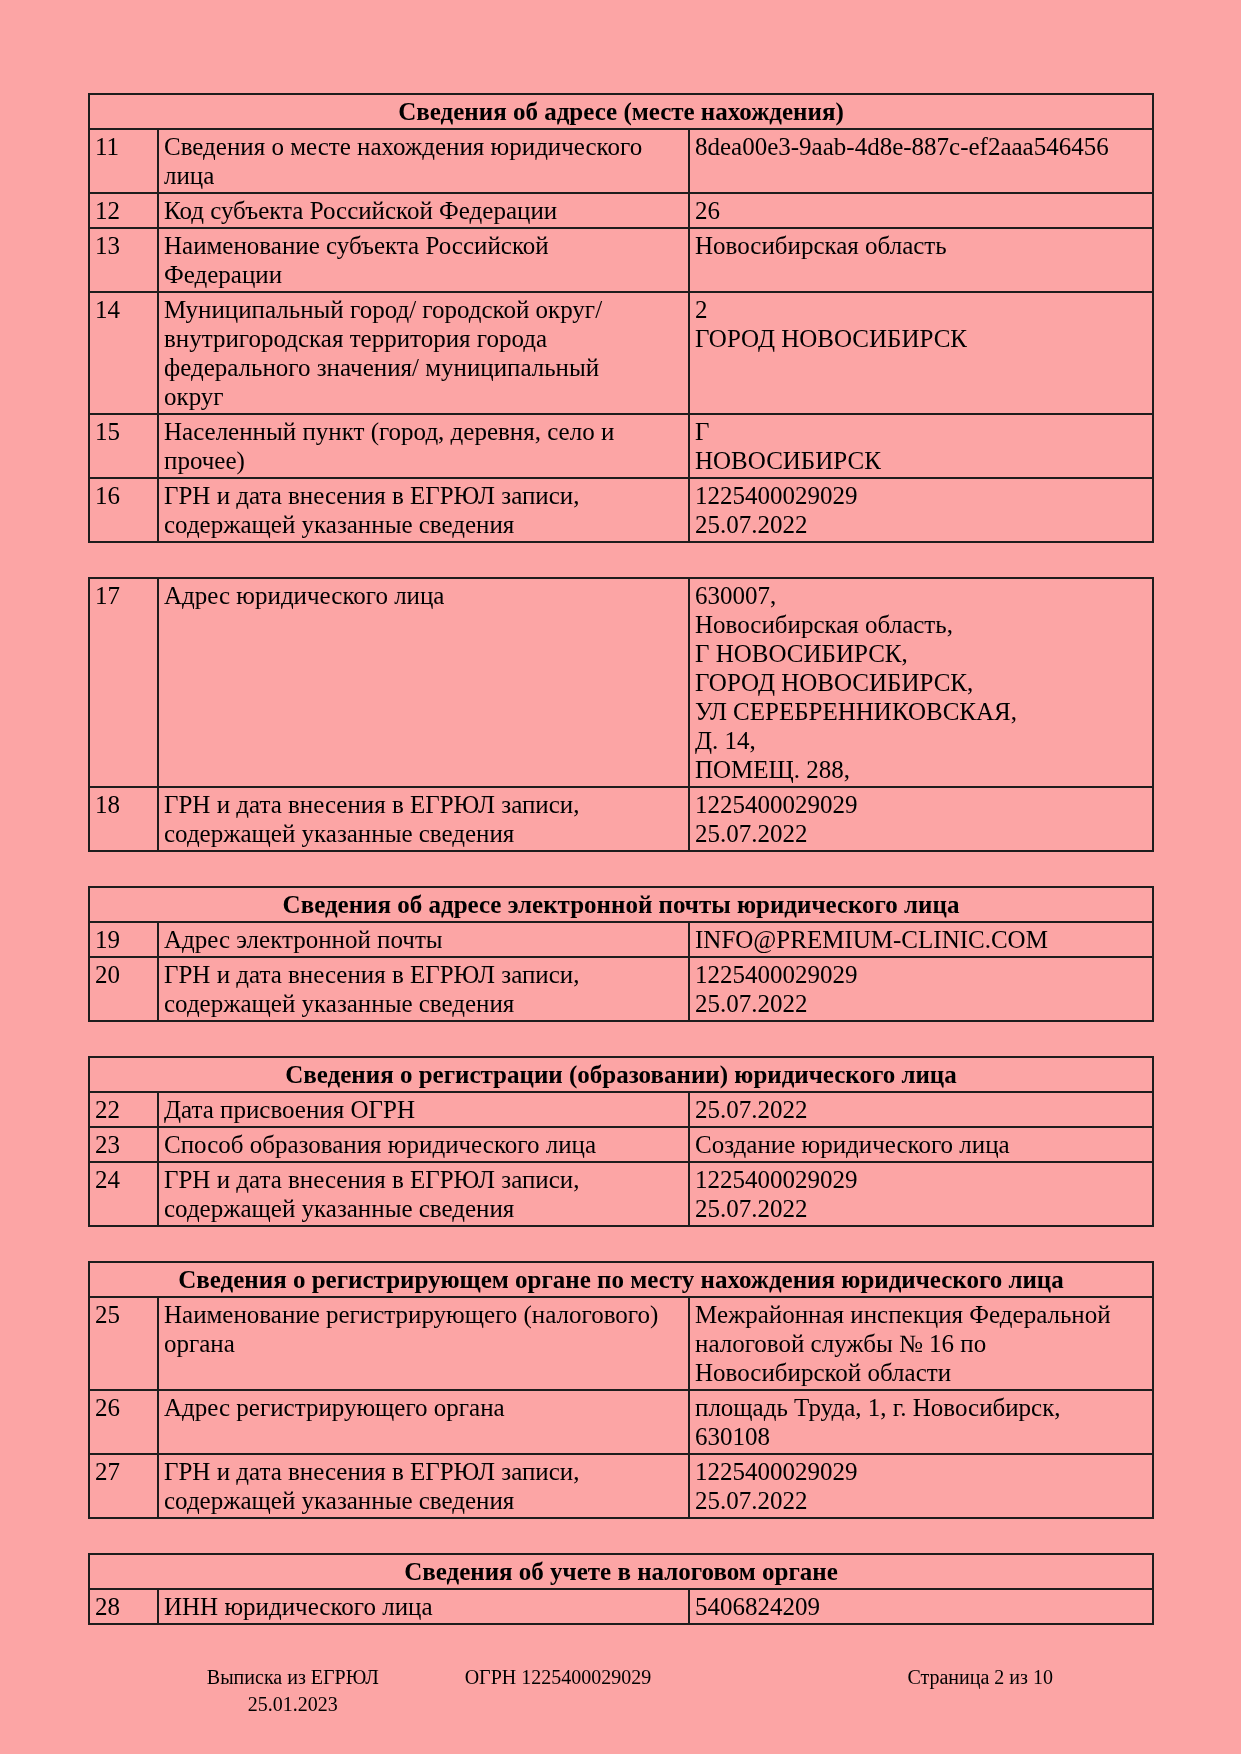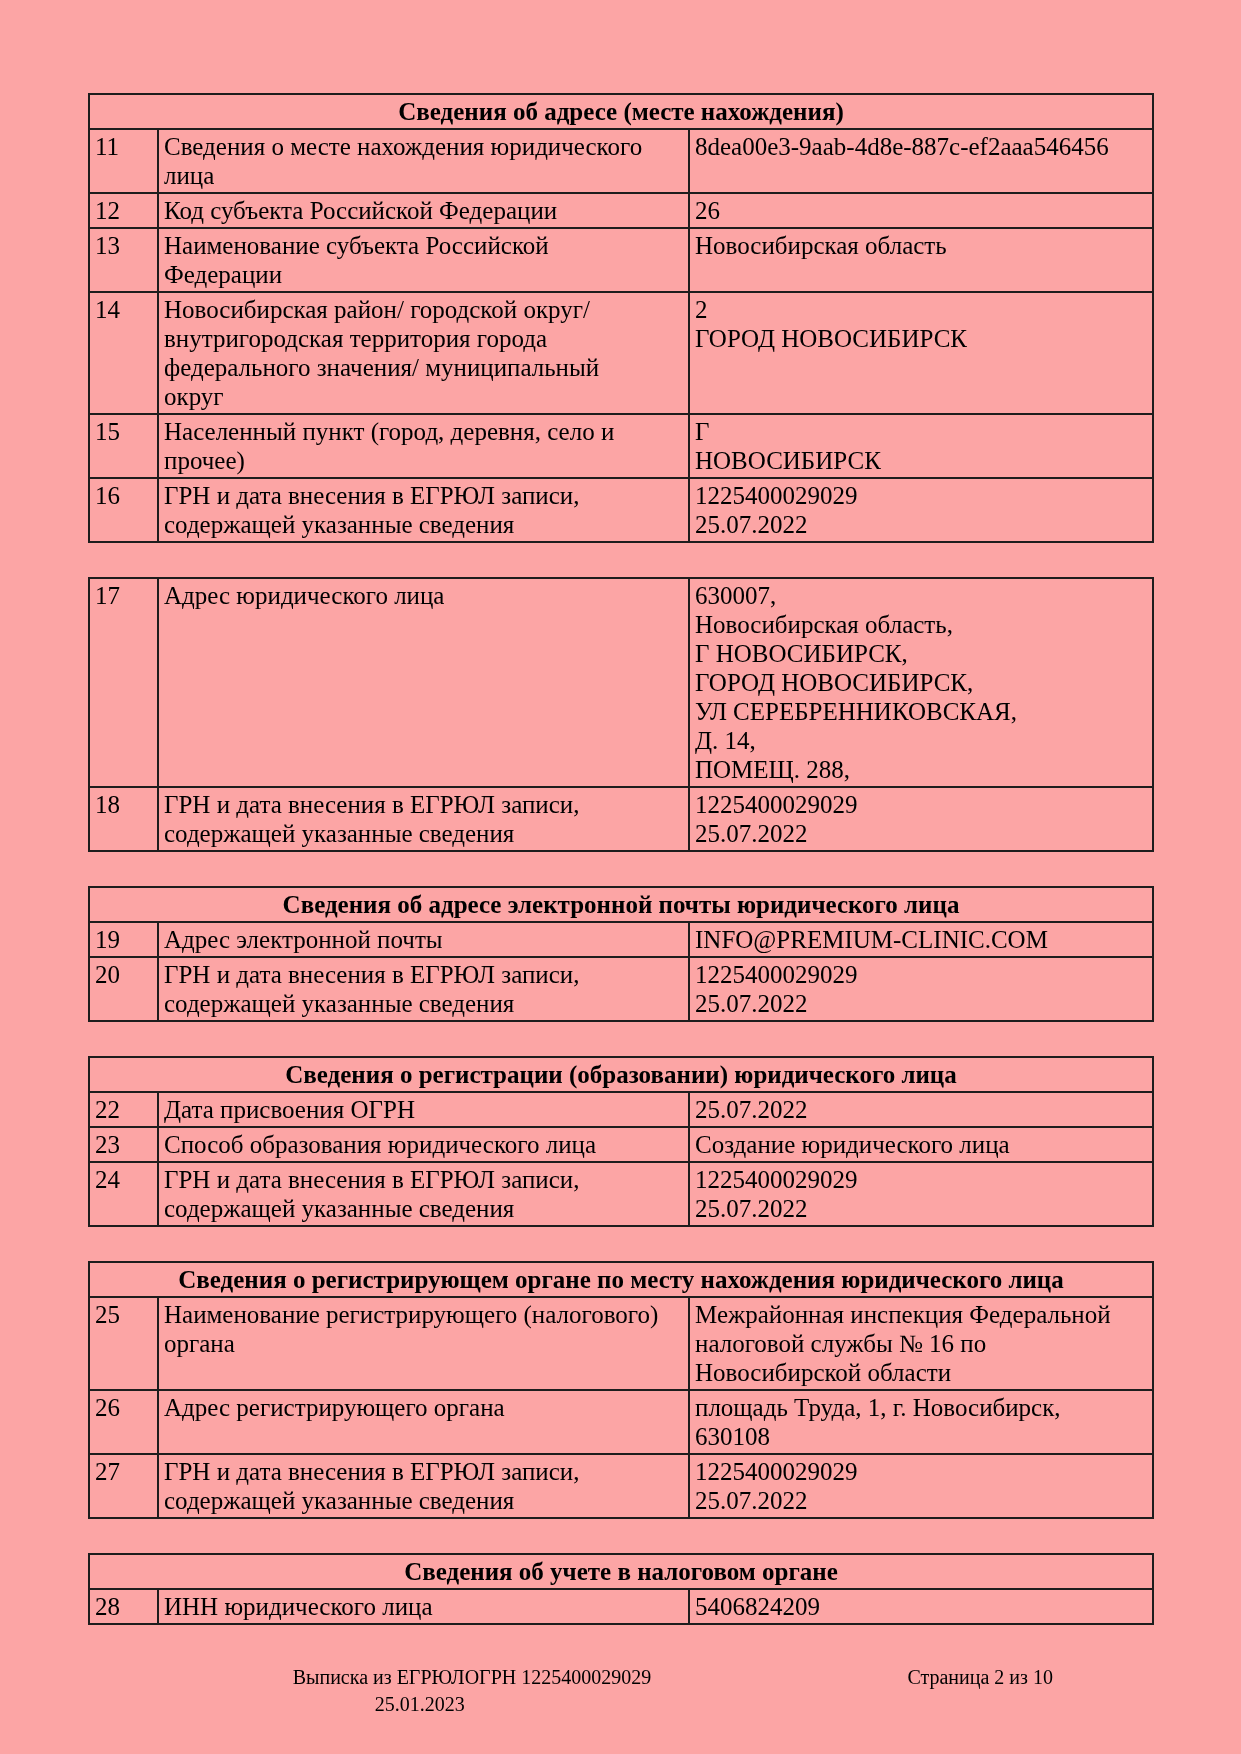--- a/index.html
+++ b/index.html
@@ -44,21 +44,21 @@
   .footer {
     position: absolute;
     left: 88px;
     top: 1664px;
     width: 1064px;
     display: flex;
     align-items: flex-start;
     font-size: 20px;
     line-height: 27px;
   }
-  .footer-left  { flex: 1; text-align: right; margin-left: 33px; }
+  .footer-left  { flex: 1; text-align: center; margin-left: 33px; }
   .footer-center{ flex: 1; text-align: left; }
   .footer-right { flex: 1; text-align: center; }
 </style>
 </head>
 <body>
 
 <div class="page">
   <table class="doc-table">
     <colgroup>
       <col style="width:69px">
@@ -94,21 +94,21 @@
             <div class="line">Наименование субъекта Российской</div>
             <div class="line">Федерации</div>
           </td>
           <td class="value-cell">
             <div class="line">Новосибирская область</div>
           </td>
         </tr>
         <tr class="data-row">
           <td class="num-cell">14</td>
           <td class="label-cell">
-            <div class="line">Новосибирская район/ городской округ/</div>
+            <div class="line">Муниципальный город/ городской округ/</div>
             <div class="line">внутригородская территория города</div>
             <div class="line">федерального значения/ муниципальный</div>
             <div class="line">округ</div>
           </td>
           <td class="value-cell">
             <div class="line">2</div>
             <div class="line">ГОРОД НОВОСИБИРСК</div>
           </td>
         </tr>
         <tr class="data-row">

